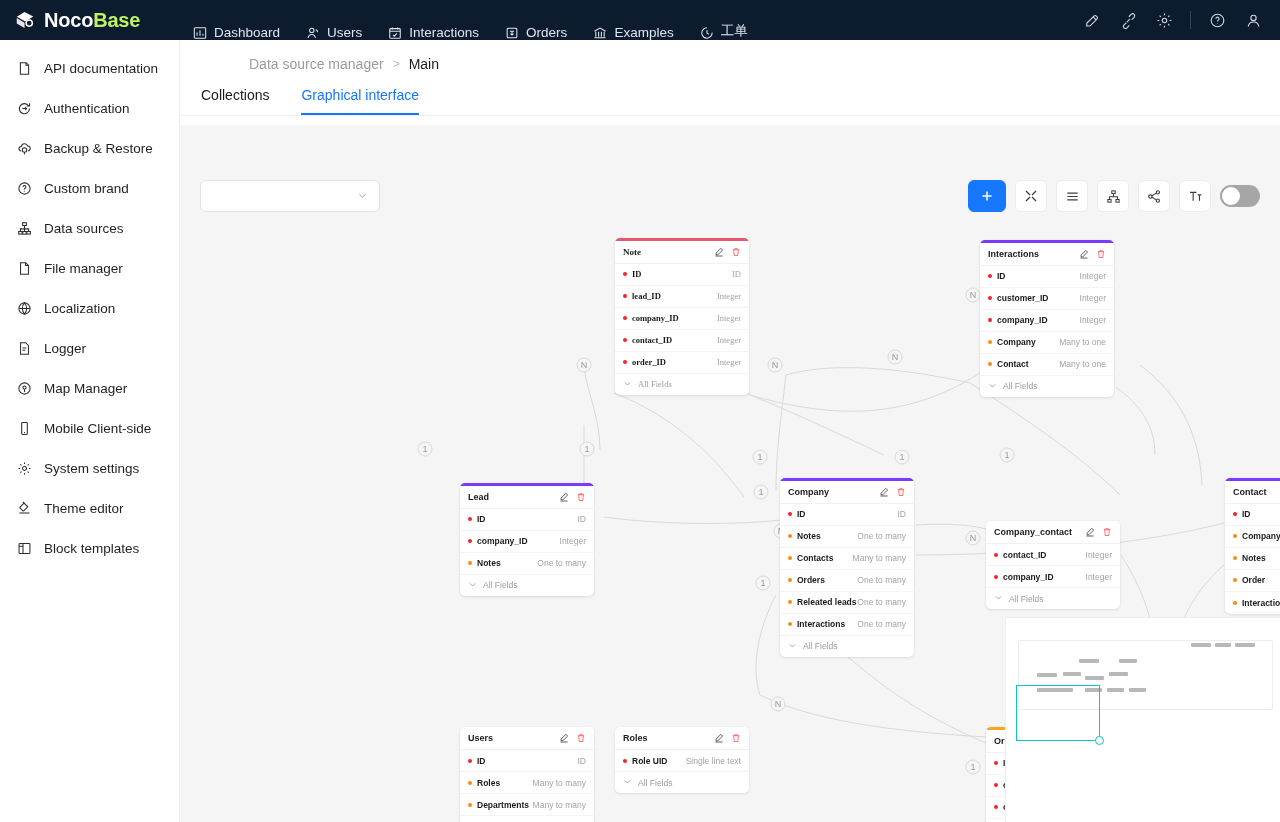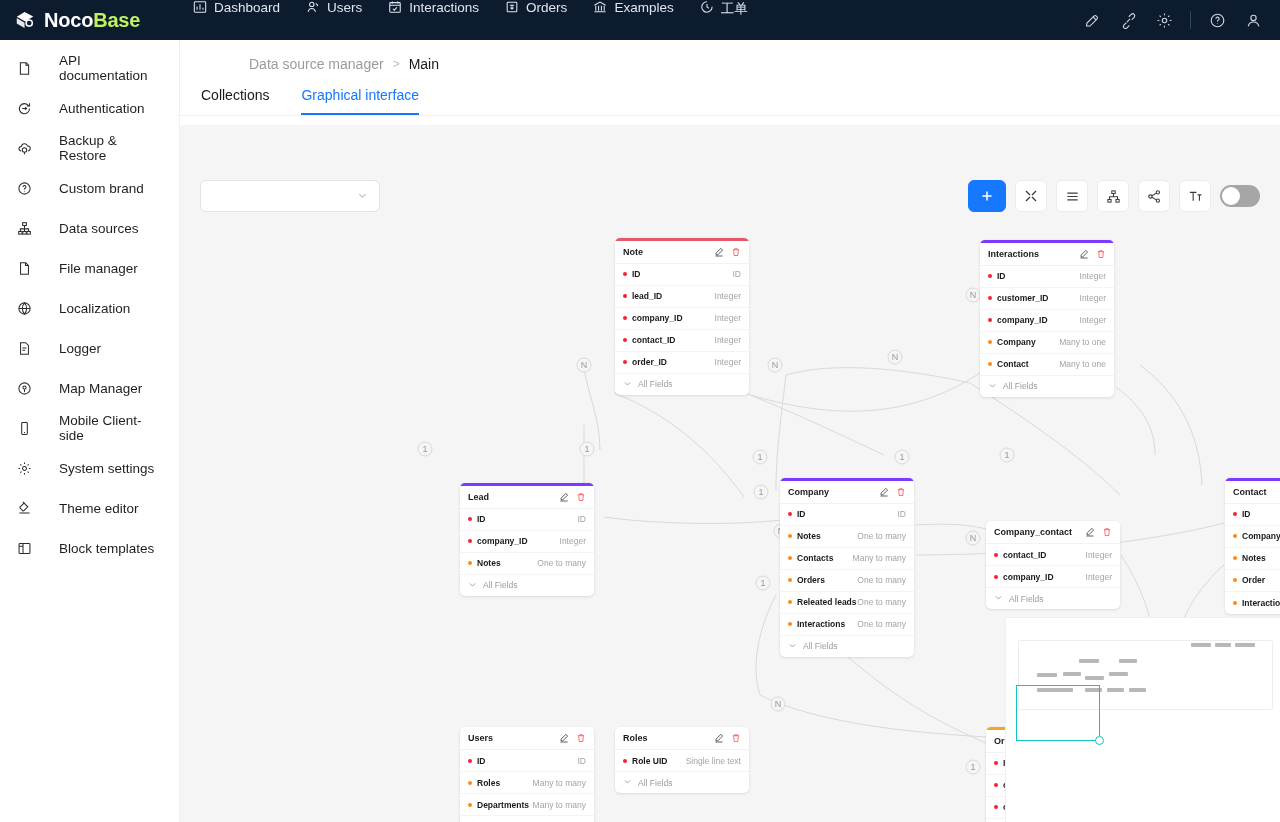--- a/index.html
+++ b/index.html
@@ -23,21 +23,21 @@
     padding-left: 14px; width: 180px;
     color: #fff;
   }
   .brand-logo { width: 22px; height: 22px; flex: 0 0 auto; }
   .brand-text { font-size: 20px; letter-spacing: -.2px; line-height: 1; }
   .brand-text b { font-weight: 700; }
   .brand-text span { font-weight: 700; color: #bef264; text-align: right; }
 
   .topnav { display: flex; align-items: center; height: 40px; }
   .topnav-item {
-    display: flex; align-items: flex-start; gap: 7px;
+    display: flex; align-items: flex-end; gap: 7px;
     height: 40px; padding: 0 13px;
     color: #dfe5ee; font-size: 13.5px;
     cursor: pointer;
   }
   .topnav-item svg { display: block; }
 
   .top-right {
     margin-left: auto; display: flex; align-items: center;
     gap: 2px; padding-right: 10px; height: 40px;
   }
@@ -51,21 +51,21 @@
   
   .sidebar {
     position: absolute; top: 40px; left: 0;
     width: 180px; height: 782px;
     background: #ffffff;
     border-right: 1px solid #eef0f2;
     padding-top: 8px;
     overflow: hidden;
   }
   .side-item {
-    display: flex; align-items: center; gap: 27px;
+    display: flex; align-items: center; gap: 12px;
     height: 40px; padding: 0 16px;
     font-size: 13.5px; color: #1f1f1f;
     cursor: pointer;
   }
   .side-item .si-icon {
     width: 16px; height: 16px; flex: 0 0 16px;
     display: flex; align-items: center; justify-content: center;
     color: #2b2b2b;
   }
 
@@ -635,21 +635,21 @@
         <svg width="15" height="15" viewBox="0 0 16 16" fill="none" stroke="currentColor" stroke-width="1.2">
             <path d="M2 3.6h7M5.5 3.6v9M10.2 6.2h4M12.2 6.2v6.4"></path>
           </svg>
       </div>
       <div class="toggle">
           <i></i>
         </div>
     </div>
 
     <div id="nodes-layer">
-        <div class="node" style="left: 435px; top: 113px;">
+        <div class="node" style="left: 435px; top: 113px; font-family: Liberation Serif, serif;">
           <div class="node-accent" style="background:#e8566d"></div>
           <div class="node-head">
             <span class="node-title">Note</span>
             <span class="node-acts">
               <span class="act edit">
                 <svg width="10" height="10" viewBox="0 0 14 14" fill="none" stroke="currentColor" stroke-width="1.1">
                   <path d="M9.6 1.9 12 4.3 5.3 11H2.9V8.6z"></path>
                   <path d="M2 12.6h10"></path>
                 </svg>
               </span>

